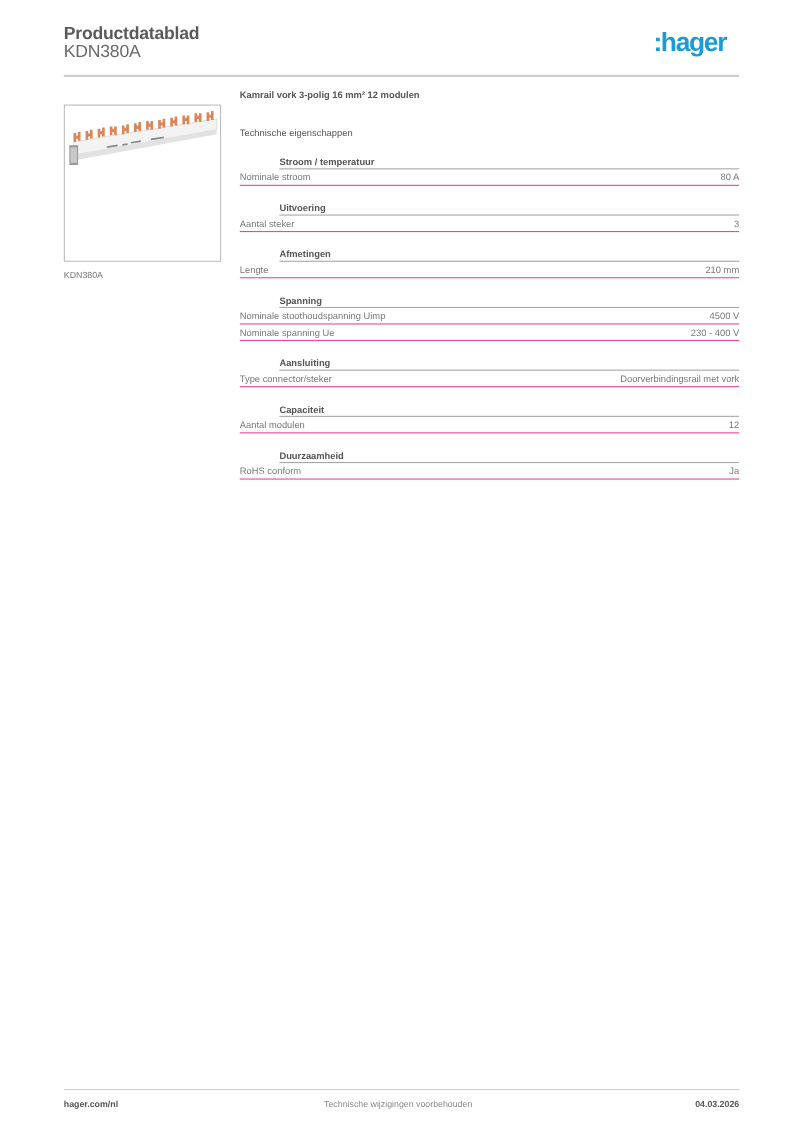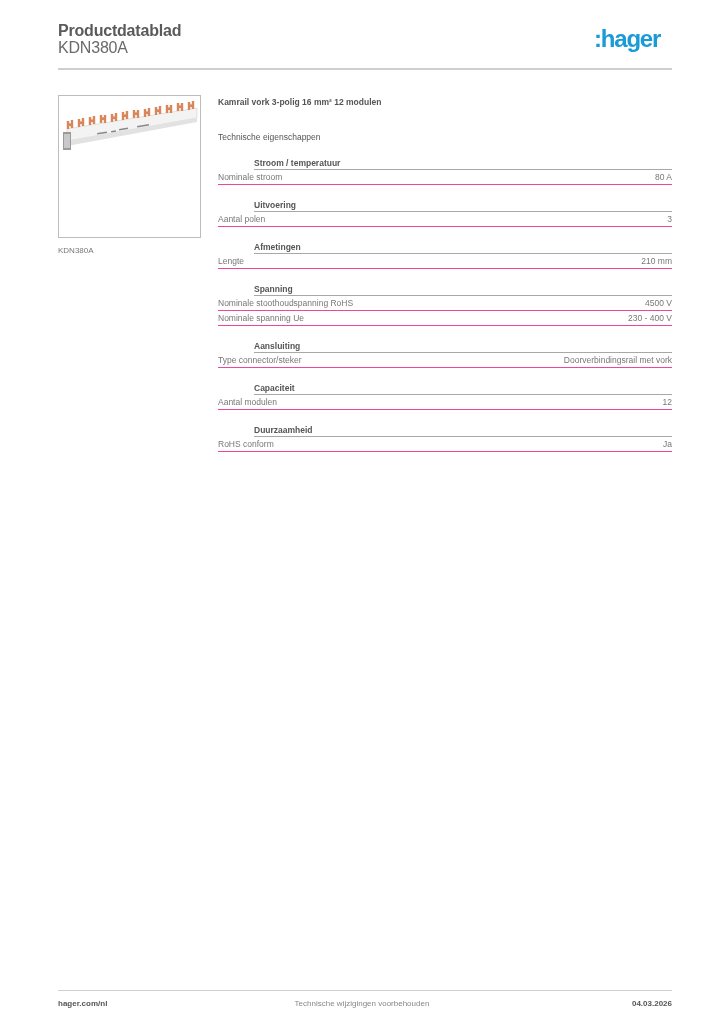--- a/index.html
+++ b/index.html
@@ -36,21 +36,21 @@
     .img-box {
       position: absolute; left: 58px; top: 95px; width: 143px; height: 143px;
       border: 1px solid #bdbdbd; background: #fff;
     }
     .img-caption {
       position: absolute; left: 58px; top: 246px; font-size: 8px; color: #777;
     }
 
     
     .spec {
-      position: absolute; left: 218px; top: 96px; width: 454px;
+      position: absolute; left: 218px; top: 80px; width: 454px;
     }
     .product-name {
       font-size: 8.5px; font-weight: bold; color: #555; height: 12px; line-height: 12px;
     }
     .tech-heading {
       margin-top: 23px; font-size: 8.5px; font-weight: normal; color: #555;
       height: 12px; line-height: 12px;
     }
     .group { margin-top: 14px; }
     .group:first-of-type { margin-top: 14px; }
@@ -136,37 +136,37 @@
       <div class="group-title">Stroom / temperatuur</div>
       <div class="row">
         <span>Nominale stroom</span>
         <span class="val">80 A</span>
       </div>
     </div>
 
     <div class="group">
       <div class="group-title">Uitvoering</div>
       <div class="row">
-        <span>Aantal polen</span>
+        <span>Aantal steker</span>
         <span class="val">3</span>
       </div>
     </div>
 
     <div class="group">
       <div class="group-title">Afmetingen</div>
       <div class="row">
         <span>Lengte</span>
         <span class="val">210 mm</span>
       </div>
     </div>
 
     <div class="group">
       <div class="group-title">Spanning</div>
       <div class="row">
-        <span>Nominale stoothoudspanning RoHS</span>
+        <span>Nominale stoothoudspanning Uimp</span>
         <span class="val">4500 V</span>
       </div>
       <div class="row">
         <span>Nominale spanning Ue</span>
         <span class="val">230 - 400 V</span>
       </div>
     </div>
 
     <div class="group">
       <div class="group-title">Aansluiting</div>

